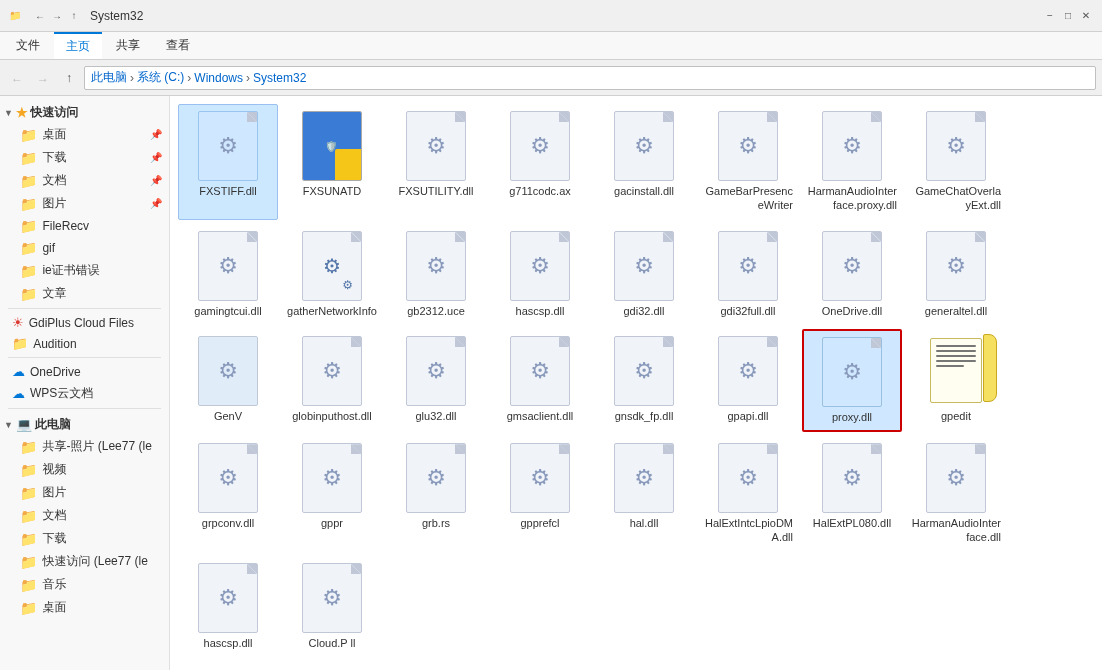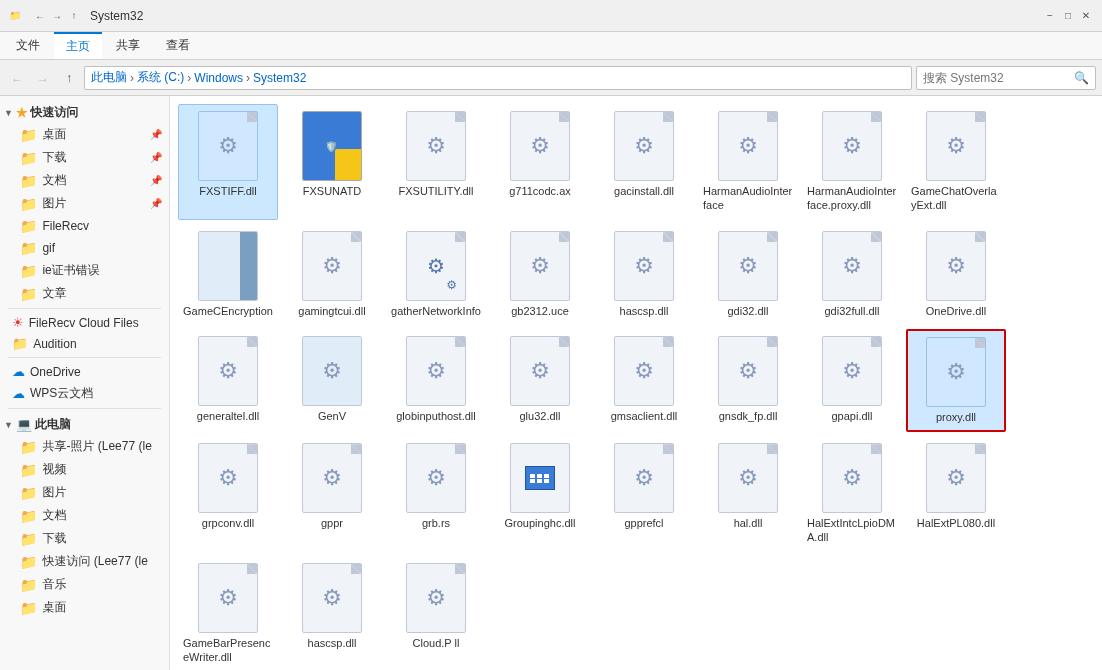--- a/index.html
+++ b/index.html
@@ -178,21 +178,21 @@
       clip-path: polygon(0 0, 100% 100%, 100% 0);
     }
     .gear-icon {
       color: #8899bb;
       font-size: 22px;
       line-height: 1;
     }
     .file-label {
       font-size: 11px;
       color: #333;
-      text-align: left;
+      text-align: right;
       margin-top: 3px;
       word-break: break-word;
       line-height: 1.3;
       max-width: 96px;
     }
     .file-icon-selected {
       background: #d0e8ff;
       border: 1px solid #99c4f0;
     }
 
@@ -233,24 +233,20 @@
   <button class="addr-btn">↑</button>
   <div class="addr-path">
     <span class="breadcrumb-part">此电脑</span>
     <span class="addr-path-sep">›</span>
     <span class="breadcrumb-part">系统 (C:)</span>
     <span class="addr-path-sep">›</span>
     <span class="breadcrumb-part">Windows</span>
     <span class="addr-path-sep">›</span>
     <span class="breadcrumb-part">System32</span>
   </div>
-  <div class="search-box">
-    <input type="text" placeholder="搜索 System32" style="">
-    <span style="color:#999;">🔍</span>
-  </div>
 </div>
 
 <div class="main">
 
   <div class="sidebar">
 
     <div class="sidebar-section">
       <span class="icon-arrow">▼</span>
       <span style="color:#f5a623;font-size:13px;">★</span>
       <span>快速访问</span>
@@ -292,21 +288,21 @@
       <div class="sidebar-item">
         <span class="icon-folder">📁</span>
         <span>文章</span>
       </div>
     </div>
 
     <div class="sidebar-divider"></div>
 
     <div class="sidebar-item">
       <span style="color:#da3831;font-size:13px;">☀</span>
-      <span>FileRecv Cloud Files</span>
+      <span>GdiPlus Cloud Files</span>
     </div>
 
     <div class="sidebar-item">
       <span style="color:#e8a838;font-size:13px;">📁</span>
       <span>Audition</span>
     </div>
 
     <div class="sidebar-divider"></div>
 
     <div class="sidebar-item">
@@ -411,49 +407,41 @@
         </div>
         <div class="file-label">gacinstall.dll</div>
       </div>
 
       <div class="file-item">
         <div class="file-icon-wrap">
           <div class="file-icon-dll">
             <span class="gear-icon">⚙</span>
           </div>
         </div>
-        <div class="file-label">HarmanAudioInterface</div>
+        <div class="file-label">GameBarPresenceWriter</div>
       </div>
 
       <div class="file-item">
         <div class="file-icon-wrap">
           <div class="file-icon-dll">
             <span class="gear-icon">⚙</span>
           </div>
         </div>
         <div class="file-label">HarmanAudioInterface.proxy.dll</div>
       </div>
 
       <div class="file-item">
         <div class="file-icon-wrap">
           <div class="file-icon-dll">
             <span class="gear-icon">⚙</span>
           </div>
         </div>
         <div class="file-label">GameChatOverlayExt.dll</div>
       </div>
 
-      <div class="file-item" style="overflow:hidden;">
-        <div class="file-icon-wrap">
-          <div style="width:60px;height:70px;background:#e0ecf8;border:1px solid #c0c8d8;border-radius:2px;display:flex;align-items:center;justify-content:center;overflow:hidden;">
-            <div style="width:100%;height:100%;background:linear-gradient(to right, #e0ecf8 70%, #7a9fc0 70%);"></div>
-          </div>
-        </div>
-        <div class="file-label">GameCEncryption</div>
-      </div>
 
       <div class="file-item">
         <div class="file-icon-wrap">
           <div class="file-icon-dll">
             <span class="gear-icon">⚙</span>
           </div>
         </div>
         <div class="file-label">gamingtcui.dll</div>
       </div>
 
@@ -577,20 +565,34 @@
 
       <div class="file-item" style="background:#d0e8ff;border:2px solid #cc0000;">
         <div class="file-icon-wrap">
           <div class="file-icon-dll" style="background:#d0e8ff;border-color:#99c0e0;">
             <span class="gear-icon">⚙</span>
           </div>
         </div>
         <div class="file-label">proxy.dll</div>
       </div>
 
+      <div class="file-item">
+        <div class="file-icon-wrap" style="position:relative;">
+          <div style="width:52px;height:65px;background:#fffef0;border:1px solid #c8b860;border-radius:2px;display:flex;flex-direction:column;padding:6px 5px;gap:3px;position:relative;">
+            <div style="height:2px;background:#777;border-radius:1px;"></div>
+            <div style="height:2px;background:#777;border-radius:1px;"></div>
+            <div style="height:2px;background:#777;border-radius:1px;"></div>
+            <div style="height:2px;background:#777;border-radius:1px;"></div>
+            <div style="height:2px;background:#777;border-radius:1px;width:70%;"></div>
+          </div>
+
+          <div style="position:absolute;right:-6px;top:-2px;width:14px;height:68px;background:#f5e060;border:1px solid #c8a820;border-radius:2px 8px 8px 2px;"></div>
+        </div>
+        <div class="file-label">gpedit</div>
+      </div>
 
       <div class="file-item">
         <div class="file-icon-wrap">
           <div class="file-icon-dll">
             <span class="gear-icon">⚙</span>
           </div>
         </div>
         <div class="file-label">grpconv.dll</div>
       </div>
 
@@ -605,37 +607,20 @@
 
       <div class="file-item">
         <div class="file-icon-wrap">
           <div class="file-icon-dll">
             <span class="gear-icon">⚙</span>
           </div>
         </div>
         <div class="file-label">grb.rs</div>
       </div>
 
-      <div class="file-item">
-        <div class="file-icon-wrap">
-          <div style="width:60px;height:70px;background:#f0f4f8;border:1px solid #c0c8d8;border-radius:2px;display:flex;align-items:center;justify-content:center;flex-direction:column;">
-            <div style="width:30px;height:24px;background:#3a7bd5;border:1px solid #2255aa;display:flex;align-items:center;justify-content:center;">
-              <div style="display:grid;grid-template-columns:repeat(3,6px);gap:1px;">
-                <div style="width:5px;height:4px;background:#fff;"></div>
-                <div style="width:5px;height:4px;background:#fff;"></div>
-                <div style="width:5px;height:4px;background:#fff;"></div>
-                <div style="width:5px;height:4px;background:#fff;"></div>
-                <div style="width:5px;height:4px;background:#fff;"></div>
-                <div style="width:5px;height:4px;background:#fff;"></div>
-              </div>
-            </div>
-          </div>
-        </div>
-        <div class="file-label">Groupinghc.dll</div>
-      </div>
 
       <div class="file-item">
         <div class="file-icon-wrap">
           <div class="file-icon-dll">
             <span class="gear-icon">⚙</span>
           </div>
         </div>
         <div class="file-label">gpprefcl</div>
       </div>
 
@@ -665,21 +650,21 @@
         </div>
         <div class="file-label">HalExtPL080.dll</div>
       </div>
 
       <div class="file-item">
         <div class="file-icon-wrap">
           <div class="file-icon-dll">
             <span class="gear-icon">⚙</span>
           </div>
         </div>
-        <div class="file-label">GameBarPresenceWriter.dll</div>
+        <div class="file-label">HarmanAudioInterface.dll</div>
       </div>
 
       <div class="file-item">
         <div class="file-icon-wrap">
           <div class="file-icon-dll">
             <span class="gear-icon">⚙</span>
           </div>
         </div>
         <div class="file-label">hascsp.dll</div>
       </div>

